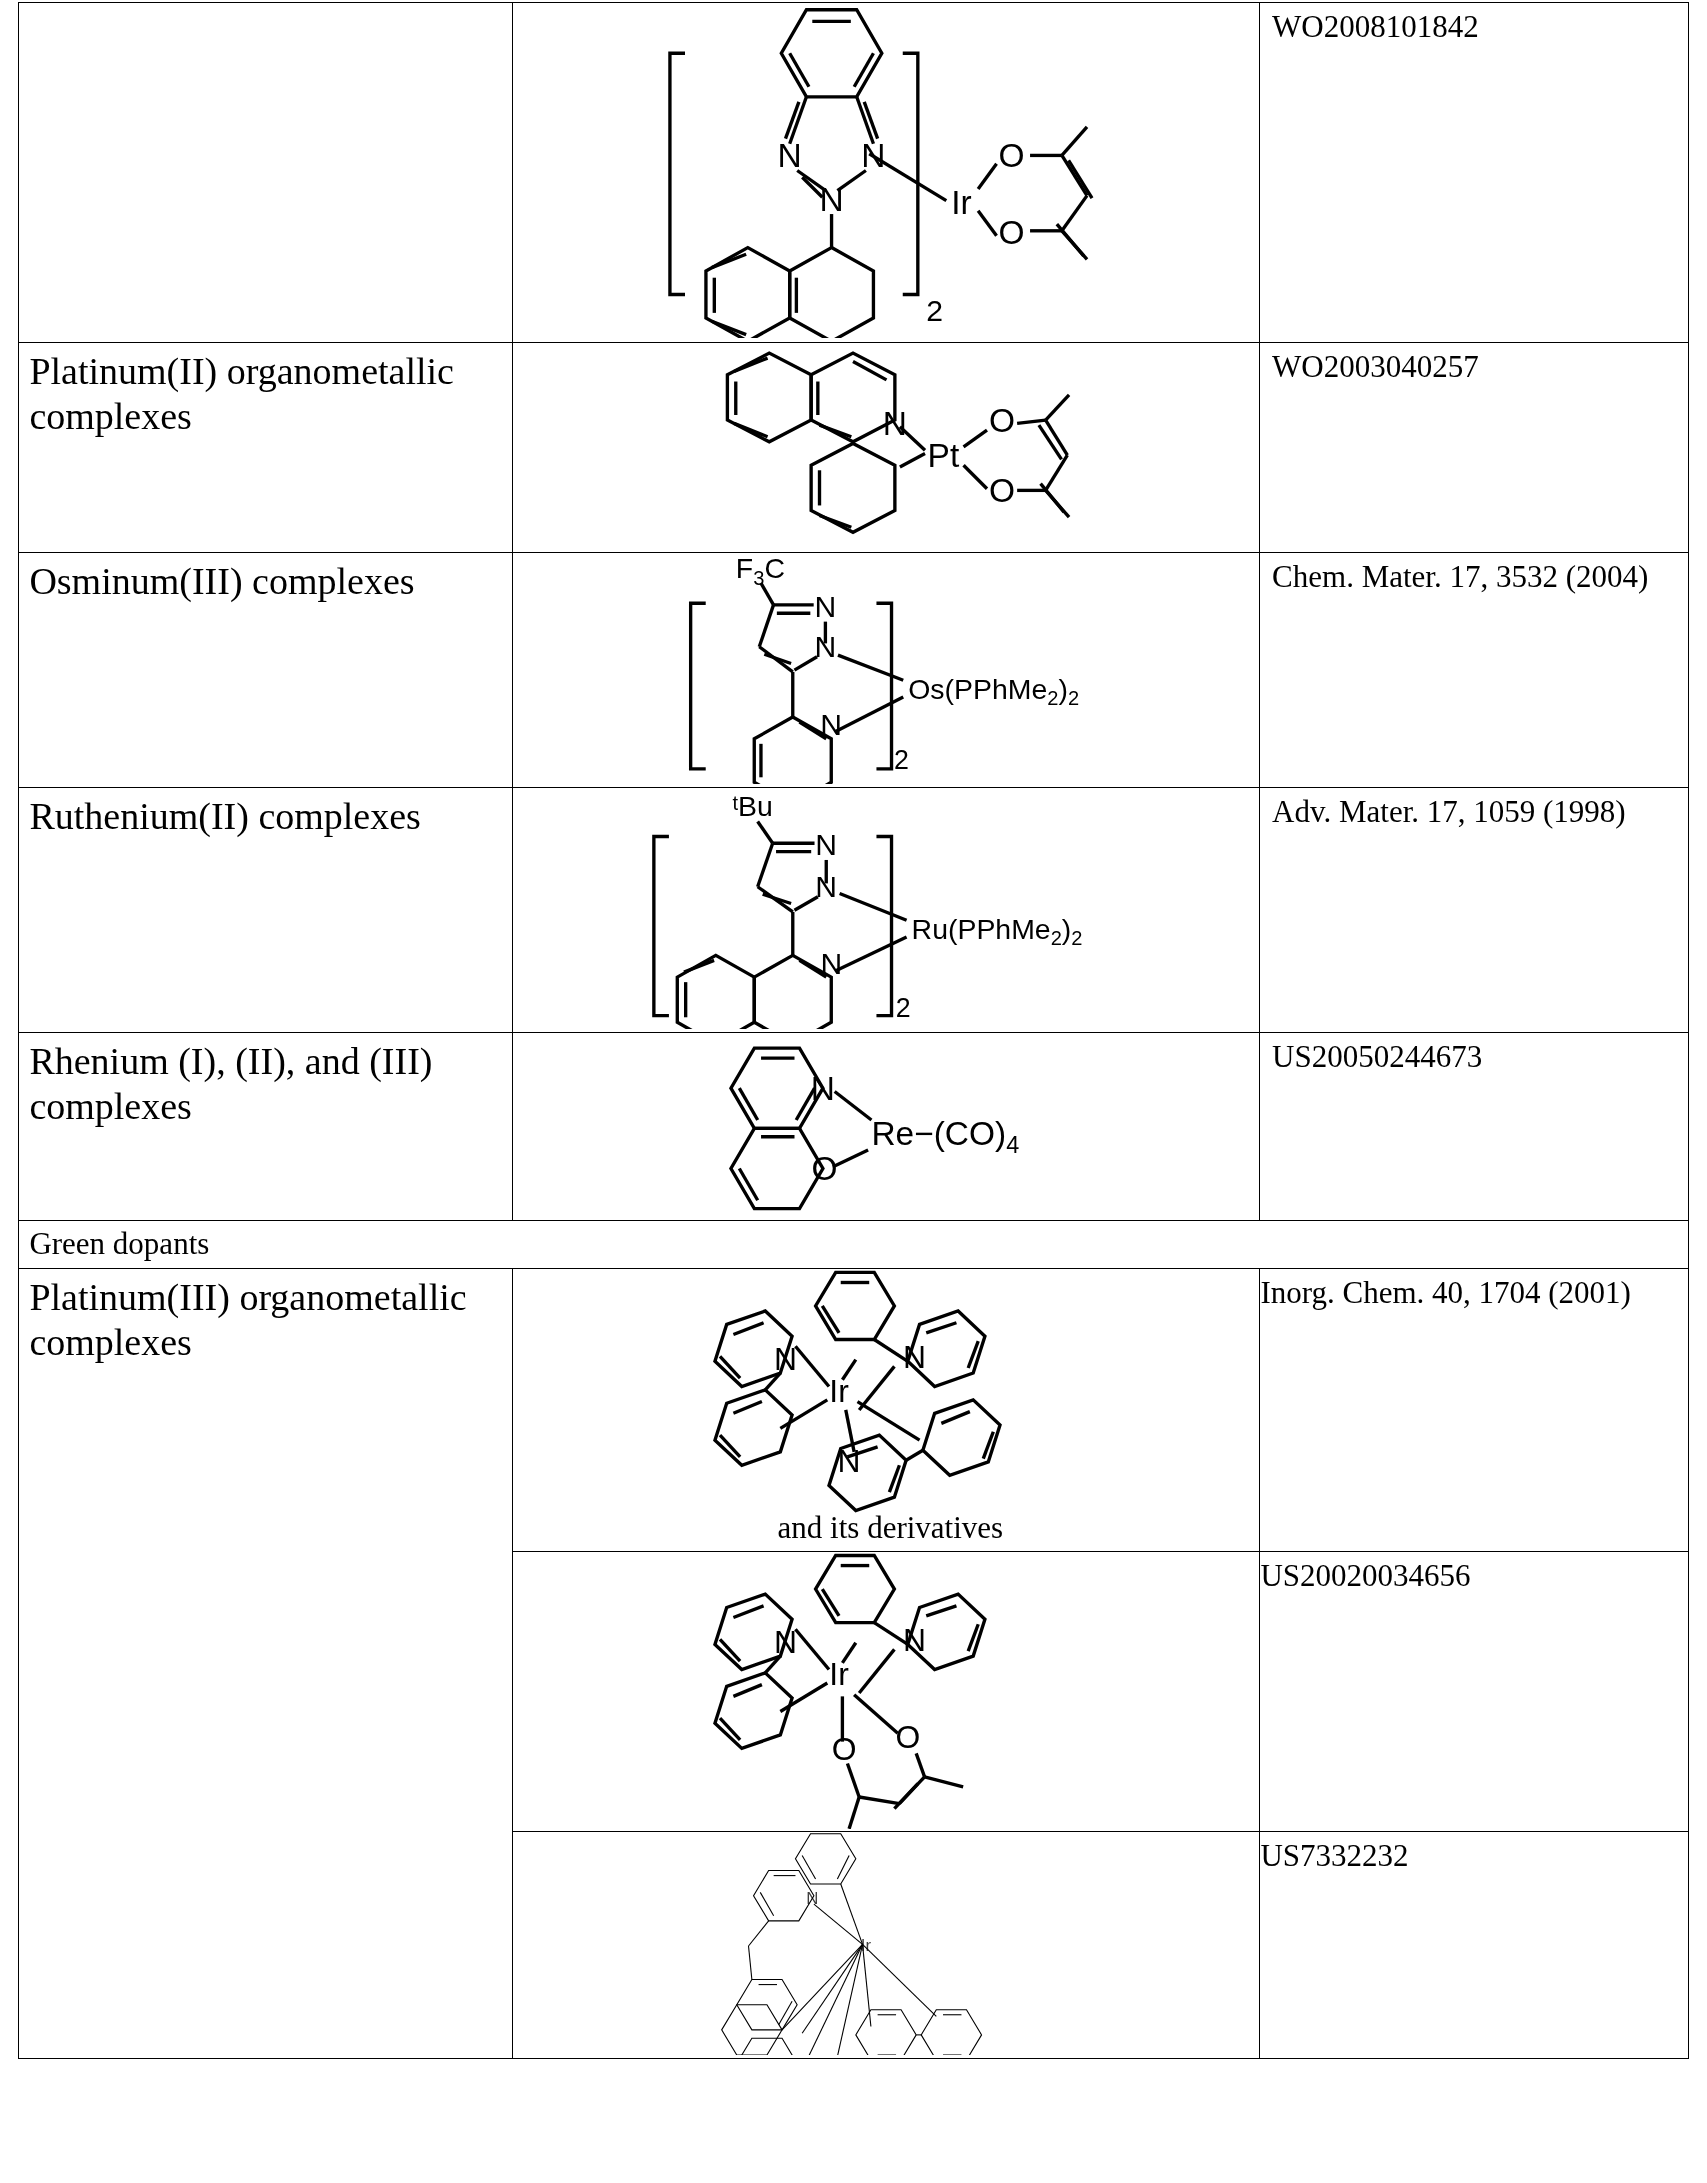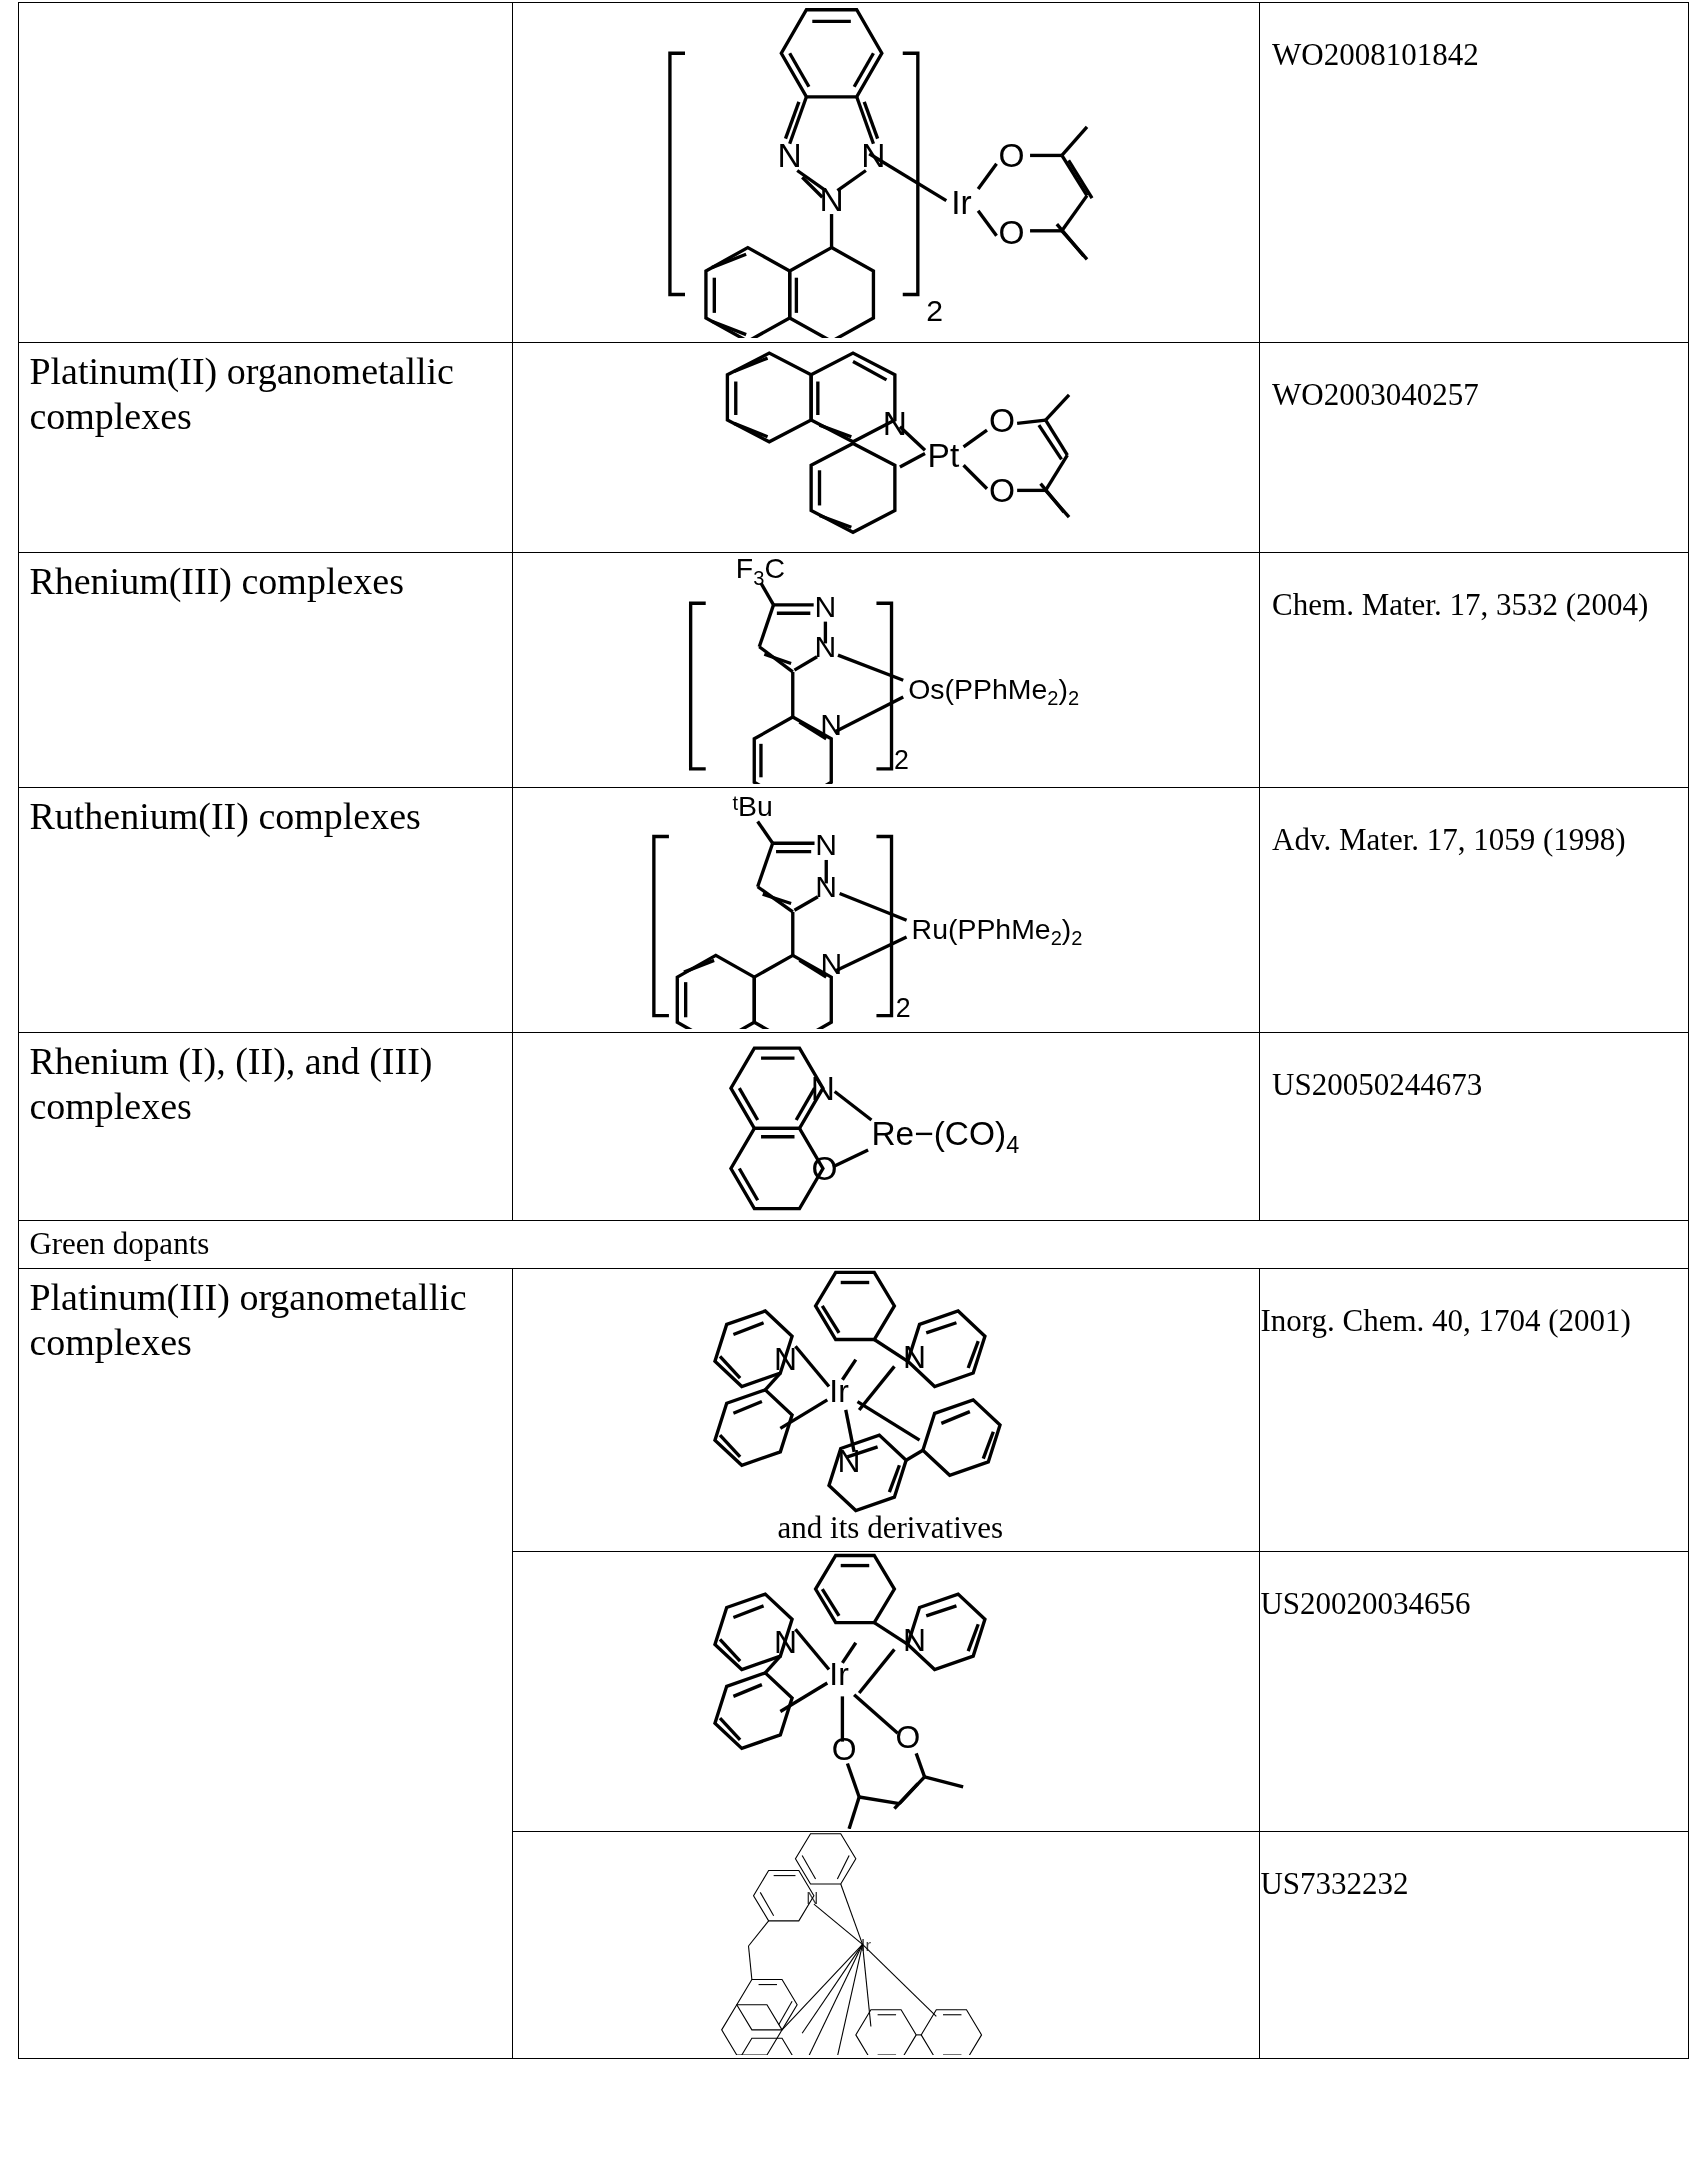--- a/index.html
+++ b/index.html
@@ -2,21 +2,21 @@
 <html style="font-size:13.4px"><head>
 <meta charset="utf-8">
 <style>
   html,body{margin:0;padding:0;background:#ffffff;}
   body{width:1707px;height:2183px;font-family:"Liberation Serif","DejaVu Serif",serif;color:#000;}
   .page{position:relative;width:1707px;height:2183px;box-sizing:border-box;}
   table.tbl{position:absolute;left:18.4px;top:1.7px;width:1670px;border-collapse:collapse;table-layout:fixed;}
   table.tbl td{border:1.7px solid #000;vertical-align:top;padding:0;}
   col.c1{width:494px;} col.c2{width:747px;} col.c3{width:429px;}
   .label{font-size:38px;line-height:1.18;padding:6.7px 0 0 10px;}
-  .ref{font-size:31px;line-height:1.18;padding:6.7px 0 0 11.7px;margin-top:28px;}
+  .ref{font-size:31px;line-height:1.18;padding:6.7px 0 0 11.7px;}
   .ref.center{padding-left:0;padding-right:0;}
   .section-head{font-size:31px;font-weight:normal;padding:5px 0 3.4px 10px;}
   .struct{position:relative;width:100%;}
   .cap{position:absolute;left:8px;right:0;text-align:center;font-size:31px;}
   svg{display:block;margin:0 auto;}
   .bk{stroke:#000;fill:none;}
   .faint{stroke:#000;stroke-width:1.3;fill:none;}
   text{font-family:"Liberation Sans","DejaVu Sans",sans-serif;fill:#000;}
 </style>
 </head>
@@ -143,21 +143,21 @@
       </svg>
       </div>
     </td>
     <td>
       <div class="ref">WO2003040257</div>
     </td>
   </tr>
 
   <tr>
     <td style="height:234px">
-      <div class="label">Rhenium(III) complexes</div>
+      <div class="label">Osminum(III) complexes</div>
     </td>
     <td>
       <div class="struct">
       <svg width="469" height="231" viewBox="0 0 560 276">
         <g class="bk" stroke-width="4">
 
           <polyline points="64,60 46,60 46,258 64,258"></polyline>
 
           <polyline points="268,60 286,60 286,258 268,258"></polyline>
 

